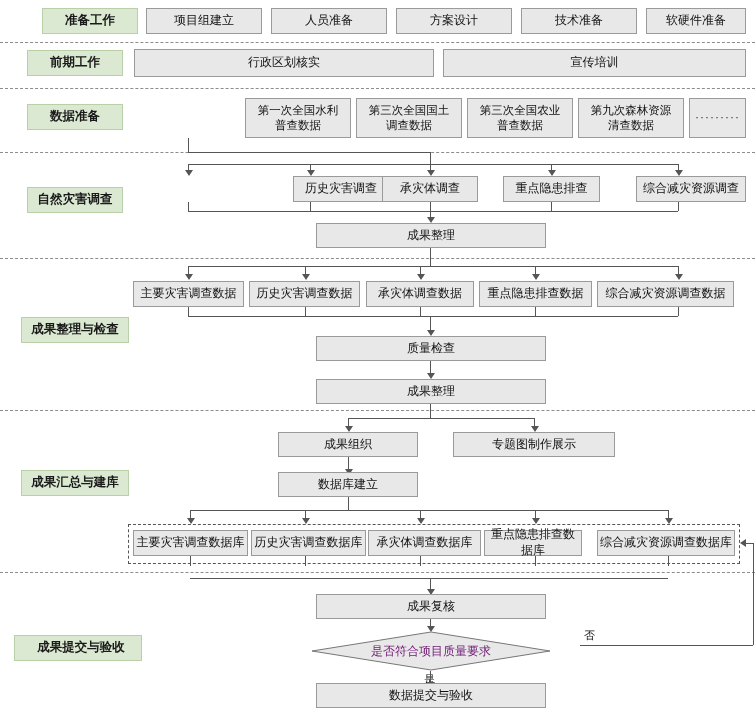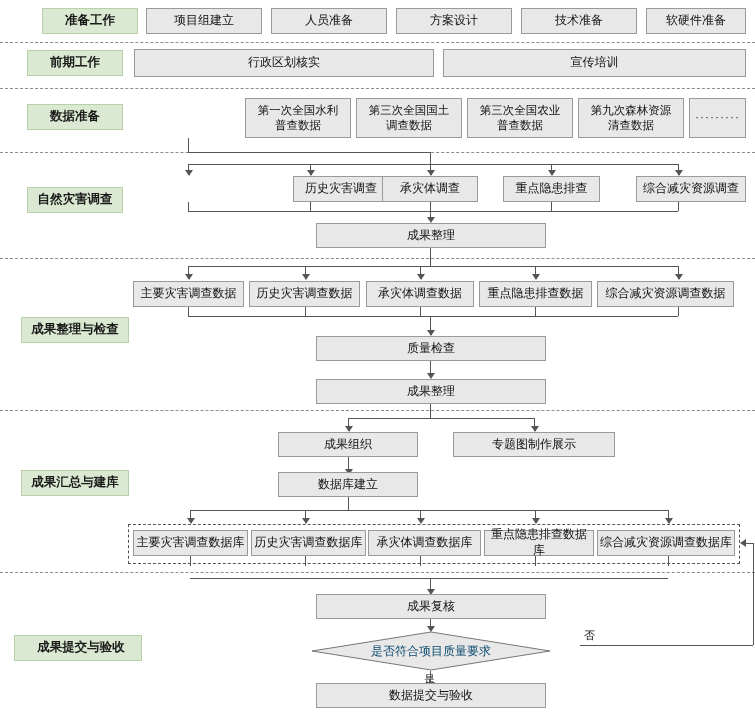--- a/index.html
+++ b/index.html
@@ -100,21 +100,21 @@
   .diamond-text {
     position: absolute;
     left: 0;
     top: 0;
     width: 100%;
     height: 100%;
     display: flex;
     align-items: center;
     justify-content: center;
     font-size: 12px;
-    color: #0c4a6e;
+    color: #701a75;
     pointer-events: none;
   }
   .edge-label {
     position: absolute;
     font-size: 11px;
     color: #111;
   }
 </style>
 </head>
 <body>
@@ -248,21 +248,21 @@
   <div class="vline" style="left:535px; top:510px; height:10px;"></div>
   <div class="arrow-down" style="left:531.5px; top:518px;"></div>
   <div class="vline" style="left:668px; top:510px; height:10px;"></div>
   <div class="arrow-down" style="left:664.5px; top:518px;"></div>
 
   <div class="dashed-group" style="left:128px; top:524px; width:612px; height:40px;"></div>
 
   <div class="box" style="left:133px; top:530px; width:115px; height:26px;">主要灾害调查数据库</div>
   <div class="box" style="left:251px; top:530px; width:115px; height:26px;">历史灾害调查数据库</div>
   <div class="box" style="left:368px; top:530px; width:113px; height:26px;">承灾体调查数据库</div>
-  <div class="box" style="left:484px; top:530px; width:110px; height:26px;">重点隐患排查数据库</div>
+  <div class="box" style="left:484px; top:530px; width:98px; height:26px;">重点隐患排查数据库</div>
   <div class="box" style="left:597px; top:530px; width:138px; height:26px;">综合减灾资源调查数据库</div>
 
   <div class="arrow-left" style="left:740px; top:539px;"></div>
   <div class="hline" style="left:746px; top:543px; width:8px;"></div>
   <div class="vline" style="left:753px; top:543px; height:102px;"></div>
   <div class="hline" style="left:580px; top:645px; width:173px;"></div>
   <div class="edge-label" style="left:584px; top:628px;">否</div>
 
   <div class="vline" style="left:190px; top:556px; height:10px;"></div>
   <div class="vline" style="left:305px; top:556px; height:10px;"></div>

